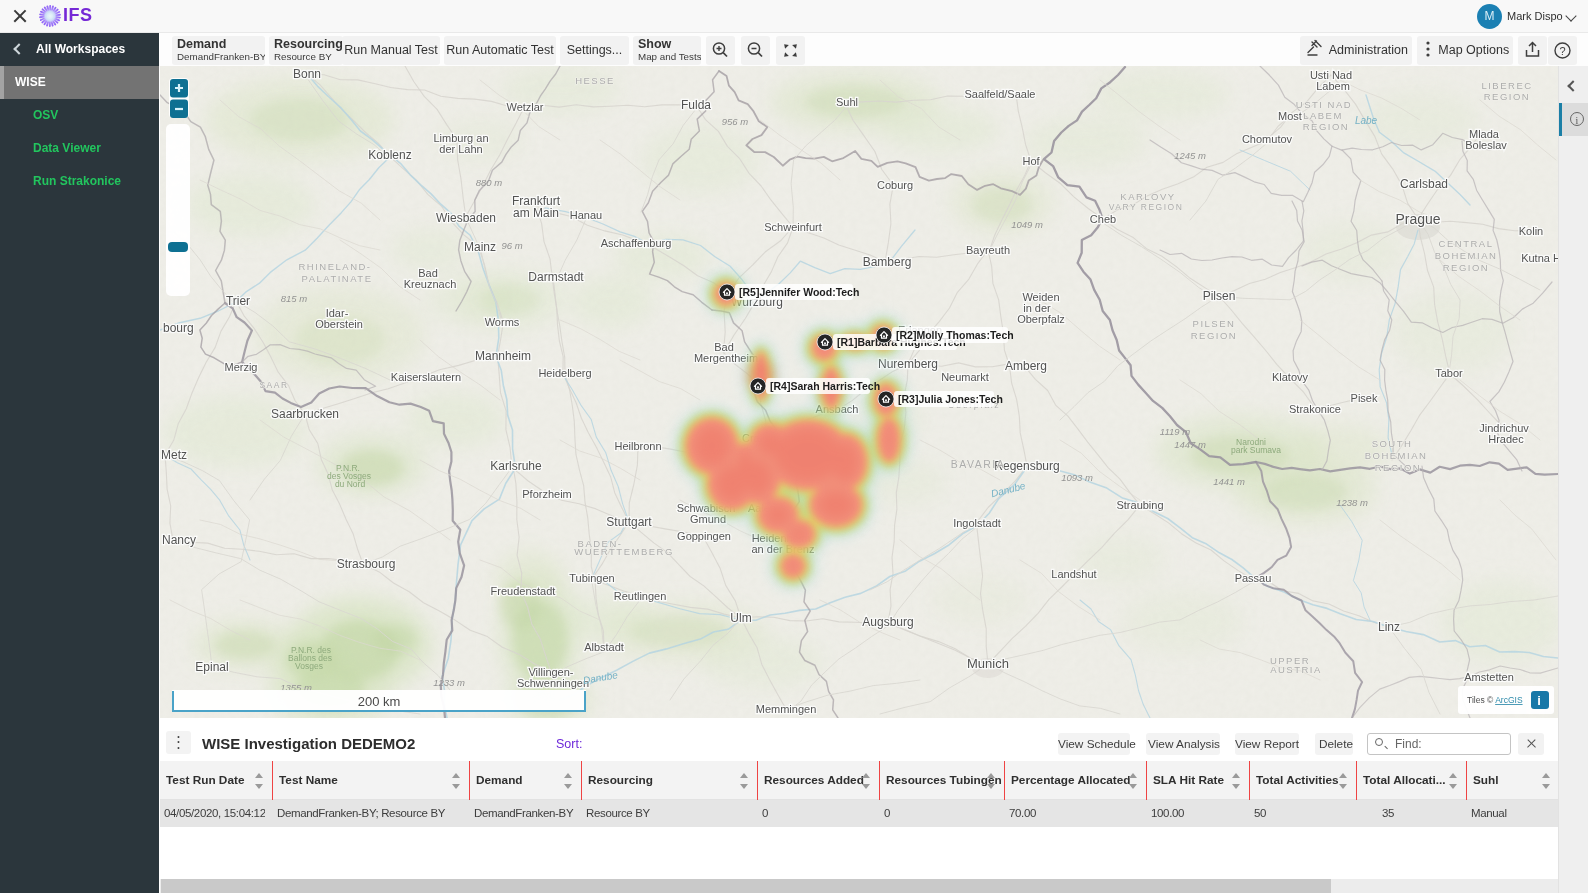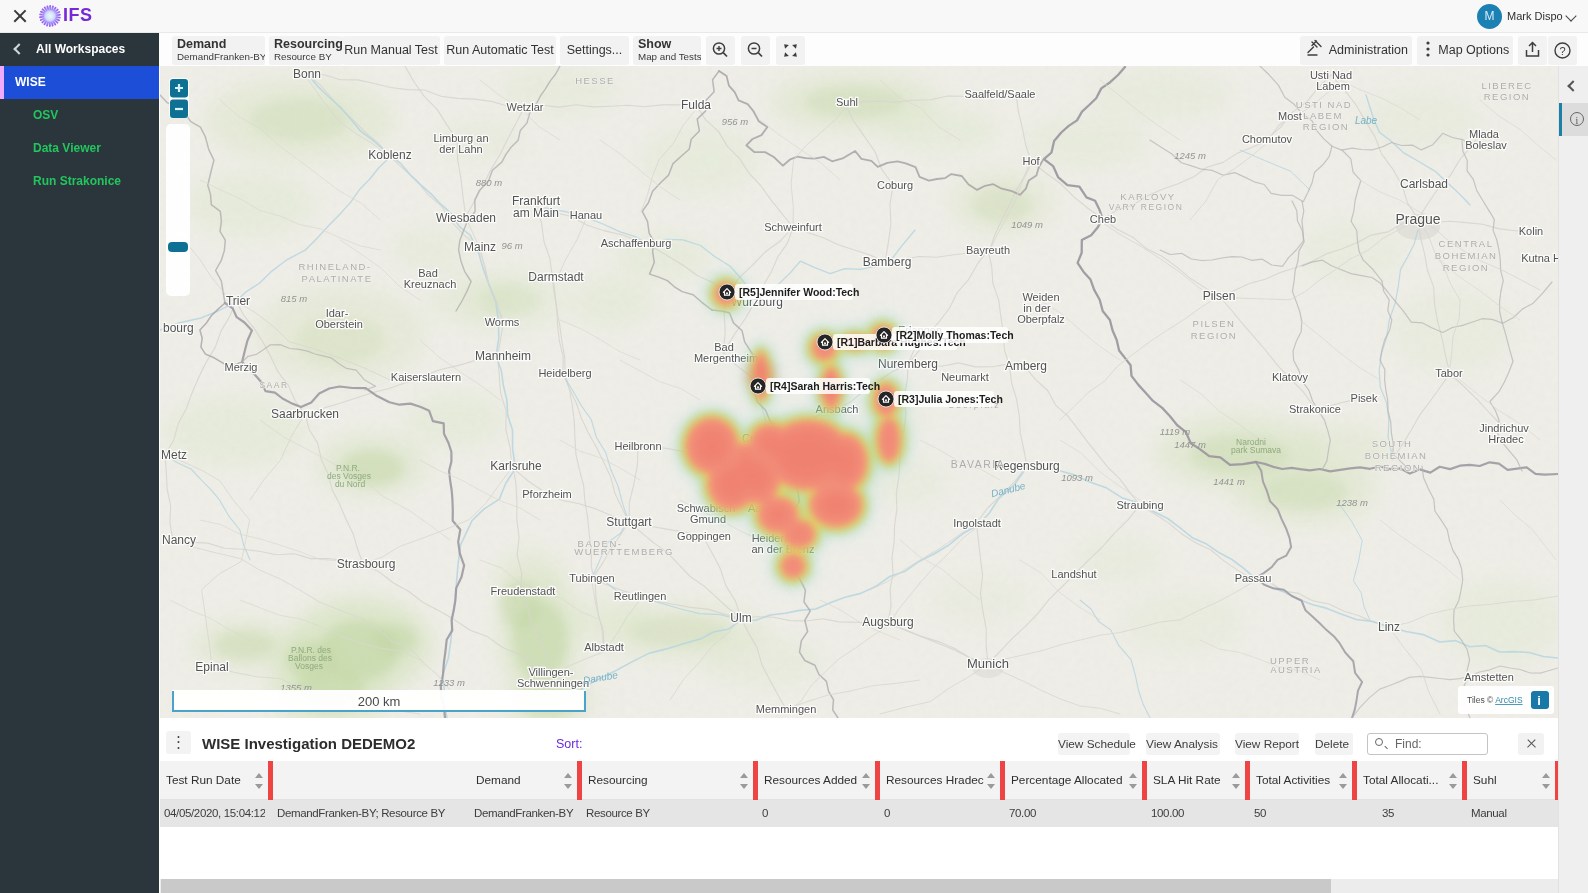--- a/index.html
+++ b/index.html
@@ -9,49 +9,49 @@
 .xclose:before{transform:rotate(45deg);} .xclose:after{transform:rotate(-45deg);}
 .ifstext{position:absolute;left:63px;top:5px;font-size:18px;font-weight:bold;color:#7629d6;letter-spacing:0.5px;}
 .avatar{position:absolute;left:1477px;top:4px;width:25px;height:25px;border-radius:50%;background:#1b80b3;color:#d9edf7;font-size:12px;text-align:center;line-height:25px;}
 .uname{position:absolute;left:1507px;top:10px;font-size:11px;color:#2f2f2f;}
 .uchev{position:absolute;left:1567px;top:12px;width:8px;height:8px;border-right:1.6px solid #444;border-bottom:1.6px solid #444;transform:rotate(45deg);}
 
 .sidebar{position:absolute;left:0;top:33px;width:159px;height:860px;background:#2b363c;z-index:25;}
 .swhead{height:33px;line-height:33px;color:#fff;font-size:12px;font-weight:bold;padding-left:36px;position:relative;}
 .swhead .bk{position:absolute;left:15px;top:12px;width:8px;height:8px;border-left:2px solid #cfd8dc;border-bottom:2px solid #cfd8dc;transform:rotate(45deg);}
 .sitem{height:33px;line-height:33px;color:#22c55e;font-size:12px;font-weight:bold;padding-left:33px;}
-.sitem.active{background:#1d4ed8;border-left:4px solid #f0abfc;padding-left:11px;color:#fff;}
+.sitem.active{background:#737373;border-left:4px solid #a3a3a3;padding-left:11px;color:#fff;}
 
 .toolbar{position:absolute;left:160px;top:33px;width:1428px;height:33px;background:#fdfdfd;z-index:20;}
 .tbtn{position:absolute;top:2.5px;height:29px;background:#f2f2f2;border-radius:3px;color:#333;font-size:13px;text-align:center;white-space:nowrap;overflow:hidden;}
 .tbtn .l1{font-weight:bold;font-size:12.5px;line-height:15px;padding-top:1px;text-align:left;padding-left:5px;}
 .tbtn .l2{font-size:9.8px;line-height:10px;color:#3a3a3a;text-align:left;padding-left:5px;}
 .tbtn.single{line-height:29px;padding:0 2px;font-size:12.5px;}
 
 .rail{position:absolute;left:1558px;top:66px;width:30px;height:827px;background:#efefef;border-left:1px solid #e2e2e2;z-index:15;}
 .rail .chev{position:absolute;left:10px;top:16px;width:8px;height:8px;border-left:2px solid #555;border-bottom:2px solid #555;transform:rotate(45deg);}
 .rail .tile{position:absolute;left:0;top:37px;width:30px;height:33px;background:#dcdcdc;border-left:3px solid #1b7fa6;}
 .rail .info{position:absolute;left:8px;top:9px;width:14px;height:14px;border:1.2px solid #666;border-radius:50%;color:#555;font-size:10px;text-align:center;line-height:15px;font-family:"Liberation Serif",serif;}
 
 .map{position:absolute;left:160px;top:66px;width:1398px;height:652px;z-index:5;overflow:hidden;}
 
 .bpanel{position:absolute;left:160px;top:718px;width:1398px;height:161px;background:#fff;z-index:10;}
 .bp-dots{position:absolute;left:6px;top:13px;width:25px;height:23px;background:#f3f3f3;border-radius:3px;}
 .bp-dots:after{content:'\2022\A\2022\A\2022';white-space:pre;display:block;text-align:center;font-size:7px;line-height:5.4px;color:#444;margin-top:3px;}
 .bp-title{position:absolute;left:42px;top:17px;font-size:15px;font-weight:bold;color:#2d2d2d;}
 .bp-sort{position:absolute;left:396px;top:19px;font-size:12.5px;color:#6d28d9;}
-.bbtn{position:absolute;top:15px;height:22px;line-height:22px;background:#f3f3f3;border-radius:3px;font-size:11.8px;color:#3d3d3d;text-align:left;white-space:nowrap;}
-.findbox{position:absolute;left:1207px;top:15px;width:121px;height:22px;border:1px solid #c4c4c4;border-radius:3px;background:#fff;font-size:12px;color:#666;line-height:20px;padding-left:27px;}
+.bbtn{position:absolute;top:15px;height:22px;line-height:22px;background:#f3f3f3;border-radius:3px;font-size:11.8px;color:#3d3d3d;text-align:right;white-space:nowrap;}
+.findbox{position:absolute;left:1207px;top:15px;width:144px;height:22px;border:1px solid #c4c4c4;border-radius:3px;background:#fff;font-size:12px;color:#666;line-height:20px;padding-left:27px;}
 .findmag{position:absolute;left:1215px;top:20px;width:8px;height:8px;border:1.4px solid #666;border-radius:50%;}
 .findmag:after{content:'';position:absolute;left:7.5px;top:7.5px;width:4px;height:1.4px;background:#666;transform:rotate(45deg);}
 .bx{position:absolute;left:1358px;top:15px;width:26px;height:22px;background:#f2f2f2;border-radius:3px;}
 .bx:before,.bx:after{content:'';position:absolute;left:7.5px;top:10.2px;width:11px;height:1.4px;background:#555;}
 .bx:before{transform:rotate(45deg);} .bx:after{transform:rotate(-45deg);}
 .thead{position:absolute;left:0;top:43px;width:1398px;height:39px;background:#f3f3f3;border-bottom:1px solid #e2e2e2;}
-.th{position:absolute;top:0;height:39px;line-height:39px;font-size:11.8px;font-weight:normal;color:#2f2f2f;border-right:5px solid #ef4444;white-space:nowrap;overflow:hidden;}
+.th{position:absolute;top:0;height:39px;line-height:39px;font-size:11.8px;font-weight:bold;color:#2f2f2f;border-right:1px solid #ef4444;white-space:nowrap;overflow:hidden;}
 .th span{padding-left:6px;}
 .caret{position:absolute;top:12px;width:8px;height:16px;}
 .caret:before{content:'';position:absolute;left:0;top:0;border-left:4px solid transparent;border-right:4px solid transparent;border-bottom:5px solid #9a9a9a;}
 .caret:after{content:'';position:absolute;left:0;bottom:0;border-left:4px solid transparent;border-right:4px solid transparent;border-top:5px solid #9a9a9a;}
 .trow{position:absolute;left:0;top:82px;width:1398px;height:27px;background:#e5e5e5;text-decoration:underline;}
 .td{position:absolute;top:0;height:27px;line-height:27px;font-size:11.5px;letter-spacing:-0.35px;color:#3d3d3d;padding-left:4px;white-space:nowrap;overflow:hidden;}
 
 .hscroll{position:absolute;left:160px;top:879px;width:1428px;height:14px;background:#ececec;z-index:12;}
 .hthumb{position:absolute;left:1px;top:0;width:1170px;height:14px;background:#c9c9c9;}
 </style></head>
@@ -713,24 +713,25 @@
   <div class="bp-sort">Sort:</div>
   <div class="bbtn" style="left:898px;width:72px;">View Schedule</div>
     <div class="bbtn" style="left:986px;width:74px;">View Analysis</div>
     <div class="bbtn" style="left:1075px;width:64px;">View Report</div>
     <div class="bbtn" style="left:1155px;width:38px;">Delete</div>
   <div class="findbox">Find:</div>
     <div class="findmag"></div>
   <div class="bx"></div>
   <div class="thead">
       <div class="th" style="left:0px;width:113px;"><span>Test Run Date</span><div class="caret" style="left:95px;"></div></div>
+      <div class="th" style="left:113px;width:197px;"><span>Test Name</span><div class="caret" style="left:179px;"></div></div>
       <div class="th" style="left:310px;width:112px;"><span>Demand</span><div class="caret" style="left:94px;"></div></div>
       <div class="th" style="left:422px;width:176px;"><span>Resourcing</span><div class="caret" style="left:158px;"></div></div>
       <div class="th" style="left:598px;width:122px;"><span>Resources Added</span><div class="caret" style="left:104px;"></div></div>
-      <div class="th" style="left:720px;width:125px;"><span>Resources Hradec</span><div class="caret" style="left:107px;"></div></div>
+      <div class="th" style="left:720px;width:125px;"><span>Resources Tubingen</span><div class="caret" style="left:107px;"></div></div>
       <div class="th" style="left:845px;width:142px;"><span>Percentage Allocated</span><div class="caret" style="left:124px;"></div></div>
       <div class="th" style="left:987px;width:103px;"><span>SLA Hit Rate</span><div class="caret" style="left:85px;"></div></div>
       <div class="th" style="left:1090px;width:107px;"><span>Total Activities</span><div class="caret" style="left:89px;"></div></div>
       <div class="th" style="left:1197px;width:110px;"><span>Total Allocati...</span><div class="caret" style="left:92px;"></div></div>
       <div class="th" style="left:1307px;width:93px;"><span>Suhl</span><div class="caret" style="left:75px;"></div></div>
     </div>
   <div class="trow">
       <div class="td" style="left:0px;width:105px;">04/05/2020, 15:04:12</div>
       <div class="td" style="left:113px;width:189px;">DemandFranken-BY; Resource BY</div>
       <div class="td" style="left:310px;width:104px;">DemandFranken-BY</div>

